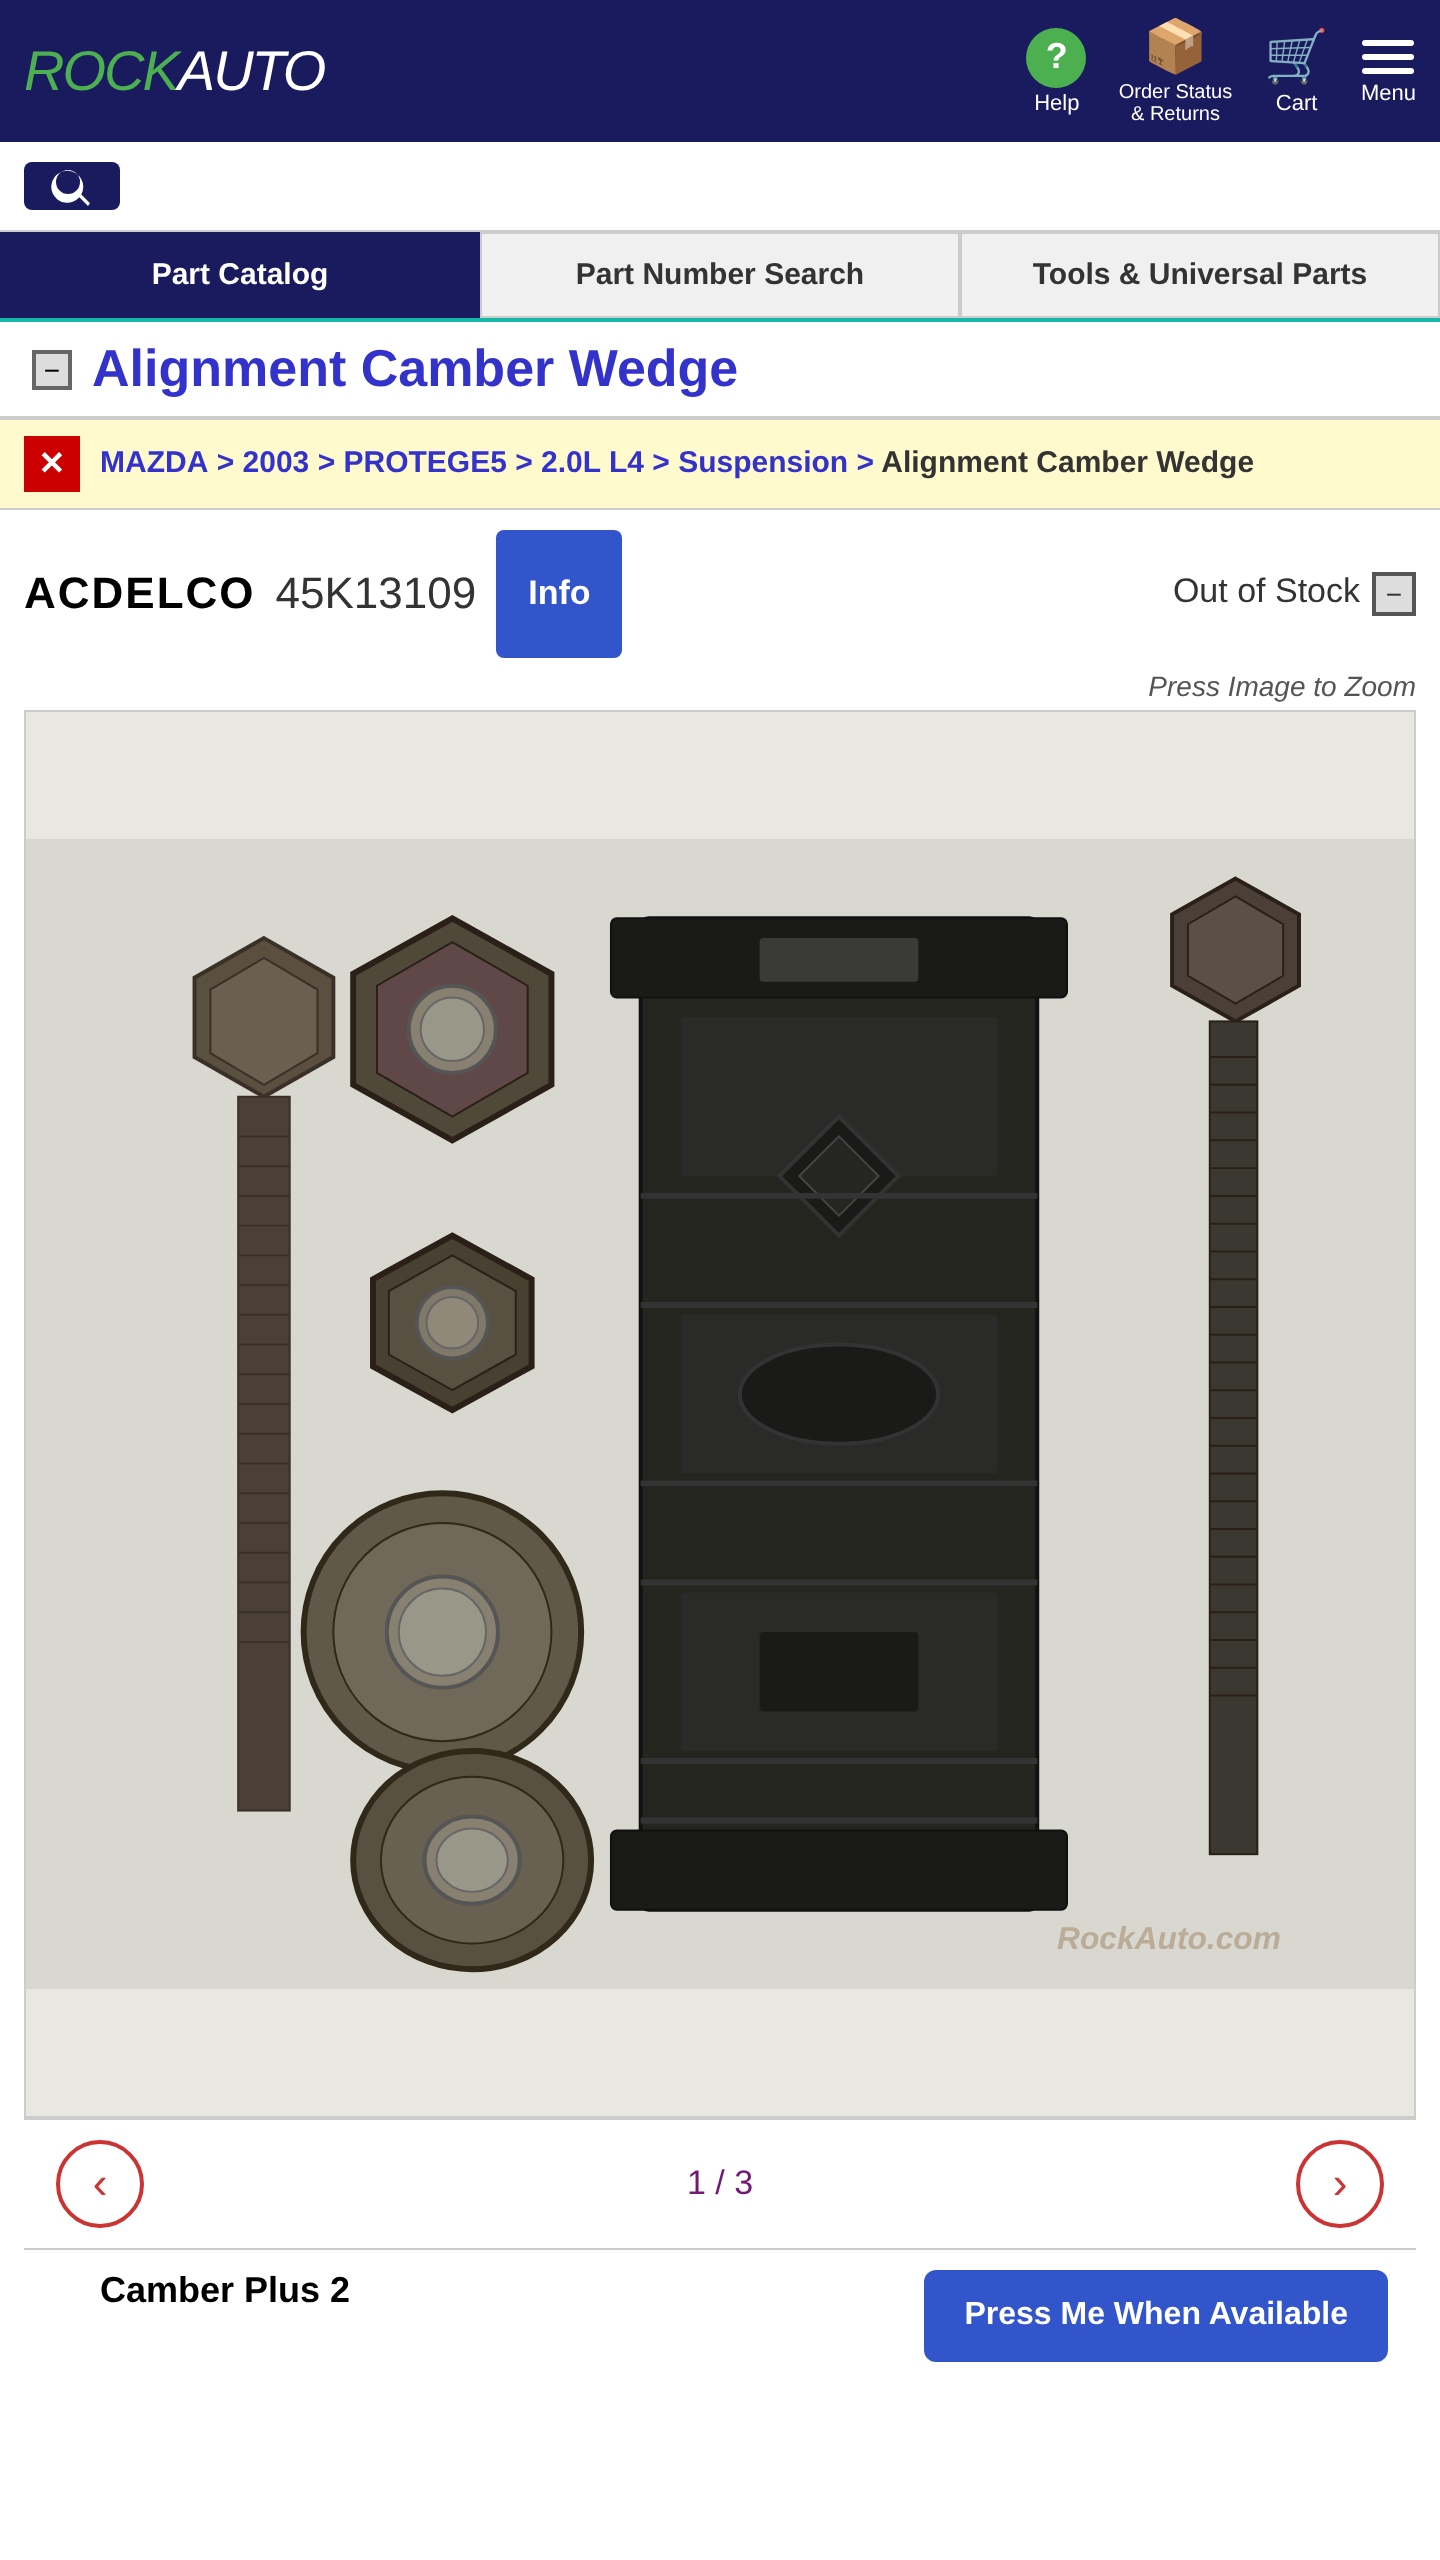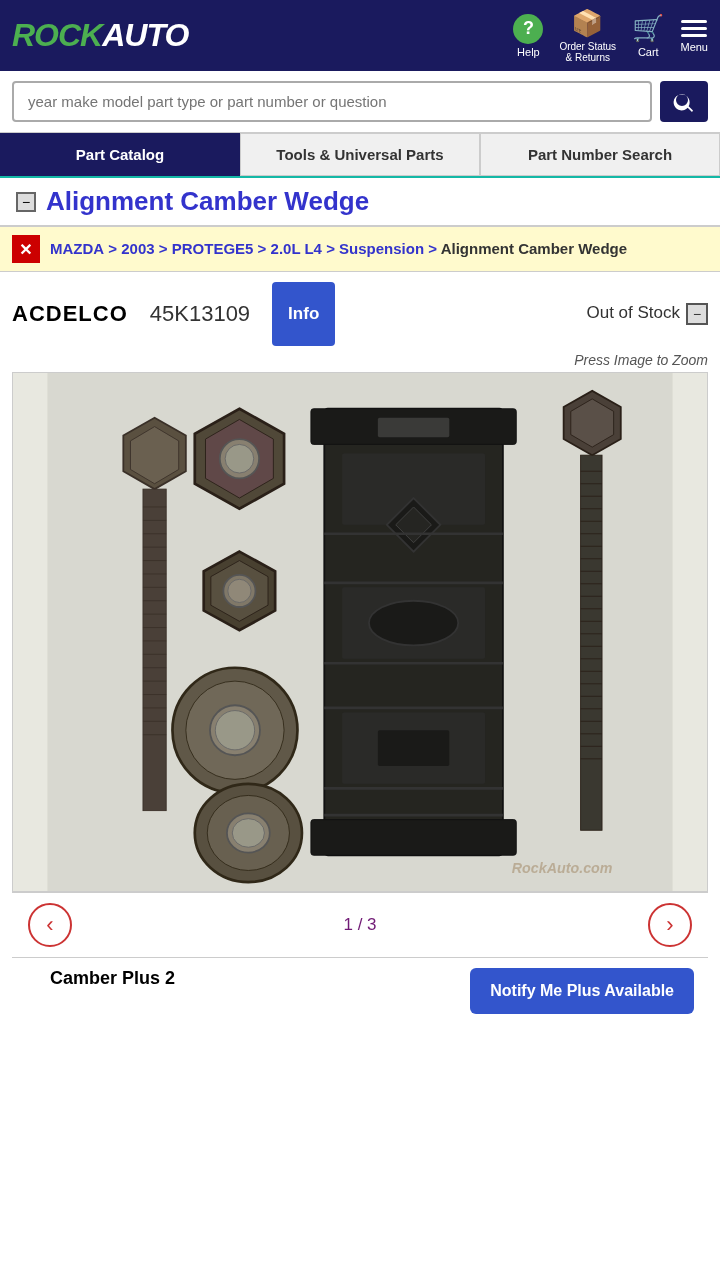--- a/index.html
+++ b/index.html
@@ -8,22 +8,22 @@
 
     
     .header {
       background: #1a1a5e;
       display: flex;
       align-items: center;
       padding: 8px 12px;
       gap: 10px;
     }
     .logo {
-      font-size: 32px;
-      font-weight: 700;
+      font-size: 28px;
+      font-weight: 400;
       color: white;
       font-style: italic;
       letter-spacing: -1px;
       flex: 1;
     }
     .logo span { color: #4CAF50; }
     .header-icons {
       display: flex;
       gap: 16px;
       align-items: center;
@@ -193,21 +193,21 @@
     }
 
     
     .part-container {
       padding: 10px 12px;
       background: #fff;
     }
     .part-header {
       display: flex;
       align-items: center;
-      gap: 22px;
+      gap: 10px;
       margin-bottom: 6px;
     }
     .brand-name {
       font-size: 22px;
       font-weight: 900;
       color: #000;
       letter-spacing: 1px;
     }
     .part-number {
       font-size: 22px;
@@ -249,21 +249,21 @@
       margin-bottom: 4px;
       font-style: italic;
     }
 
     
     .image-area {
       background: #e8e8e0;
       border: 1px solid #ccc;
       position: relative;
       width: 100%;
-      height: 520px;
+      height: 704px;
       display: flex;
       align-items: flex-end;
       justify-content: center;
       overflow: hidden;
     }
     .product-image-placeholder {
       width: 100%;
       height: 100%;
       display: flex;
       align-items: center;
@@ -358,37 +358,36 @@
           <div class="menu-line"></div>
           <div class="menu-line"></div>
         </div>
         <span>Menu</span>
       </div>
     </div>
   </div>
 </header>
 
 <div class="search-bar">
-  <input class="search-input" type="text" placeholder="year make model part type or part number or question" style="">
   <button class="search-btn">
     <svg width="24" height="24" viewBox="0 0 24 24">
       <path d="M21 20.59l-4.35-4.35A8 8 0 1 0 15.66 17.66L20 22l1-1.41zM4 10a6 6 0 1 1 12 0A6 6 0 0 1 4 10z"></path>
     </svg>
   </button>
 </div>
 
 <div class="tabs">
   <div class="tab active">
     <span>Part Catalog</span>
   </div>
   <div class="tab">
+    <span>Part Number Search</span>
+  </div>
+  <div class="tab">
     <span>Tools &amp; Universal Parts</span>
-  </div>
-  <div class="tab">
-    <span>Part Number Search</span>
   </div>
 </div>
 
 <div class="category-header">
   <div class="collapse-btn">
     <span>−</span>
   </div>
   <span class="category-title">Alignment Camber Wedge</span>
 </div>
 
@@ -562,15 +561,15 @@
       <span>‹</span>
     </button>
     <span class="image-counter">1 / 3</span>
     <button class="nav-arrow">
       <span>›</span>
     </button>
   </div>
 
   <div class="bottom-section">
     <span class="part-desc">Camber Plus 2</span>
-    <button class="notify-btn">Notify Me Plus Available</button>
+    <button class="notify-btn">Press Me When Available</button>
   </div>
 </div>
 
 </body></html>

